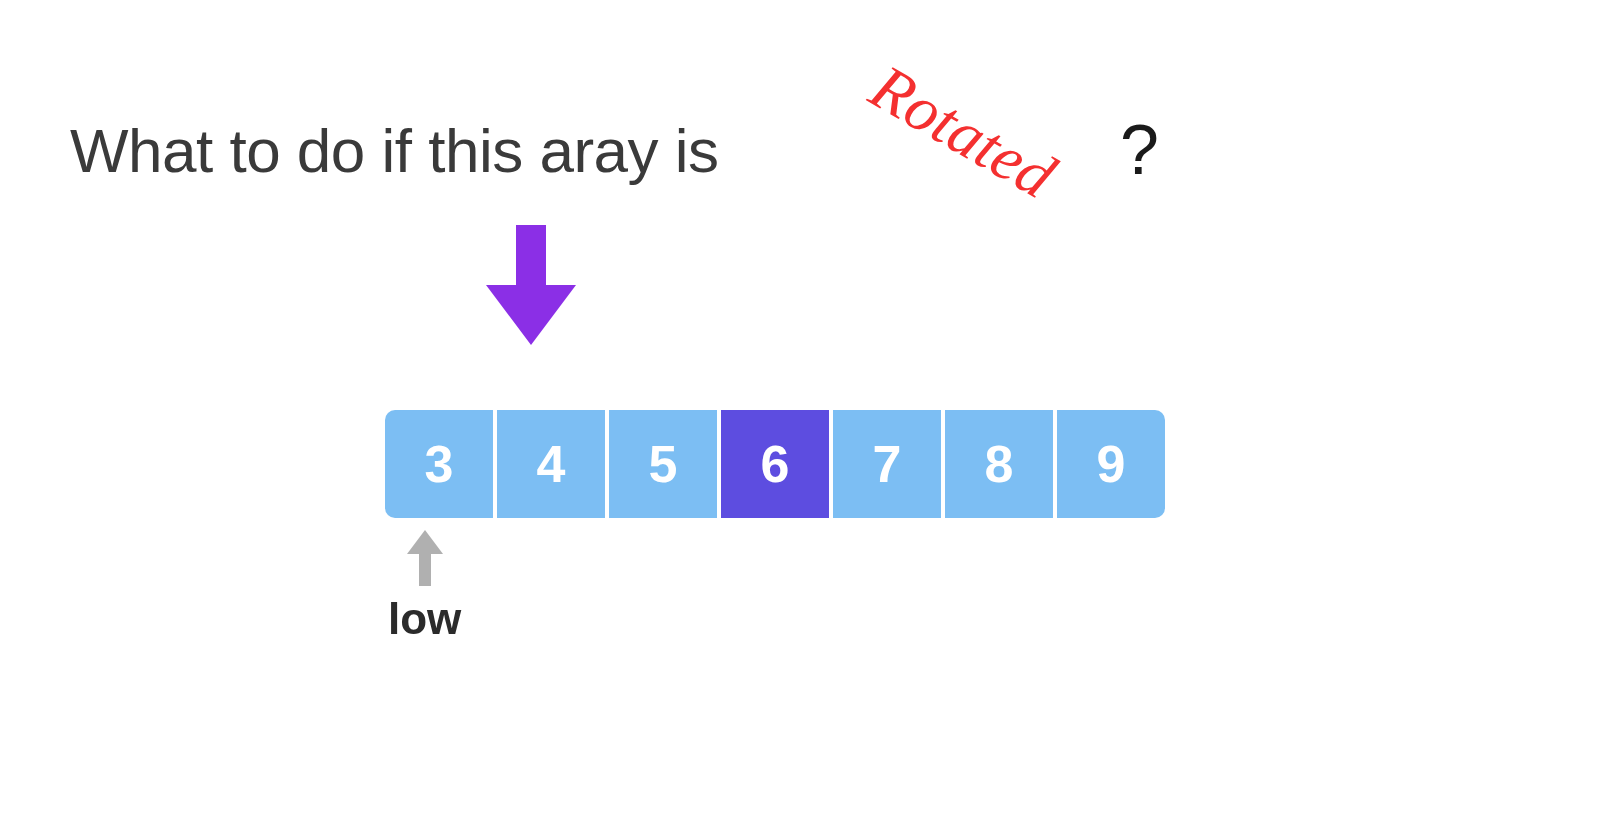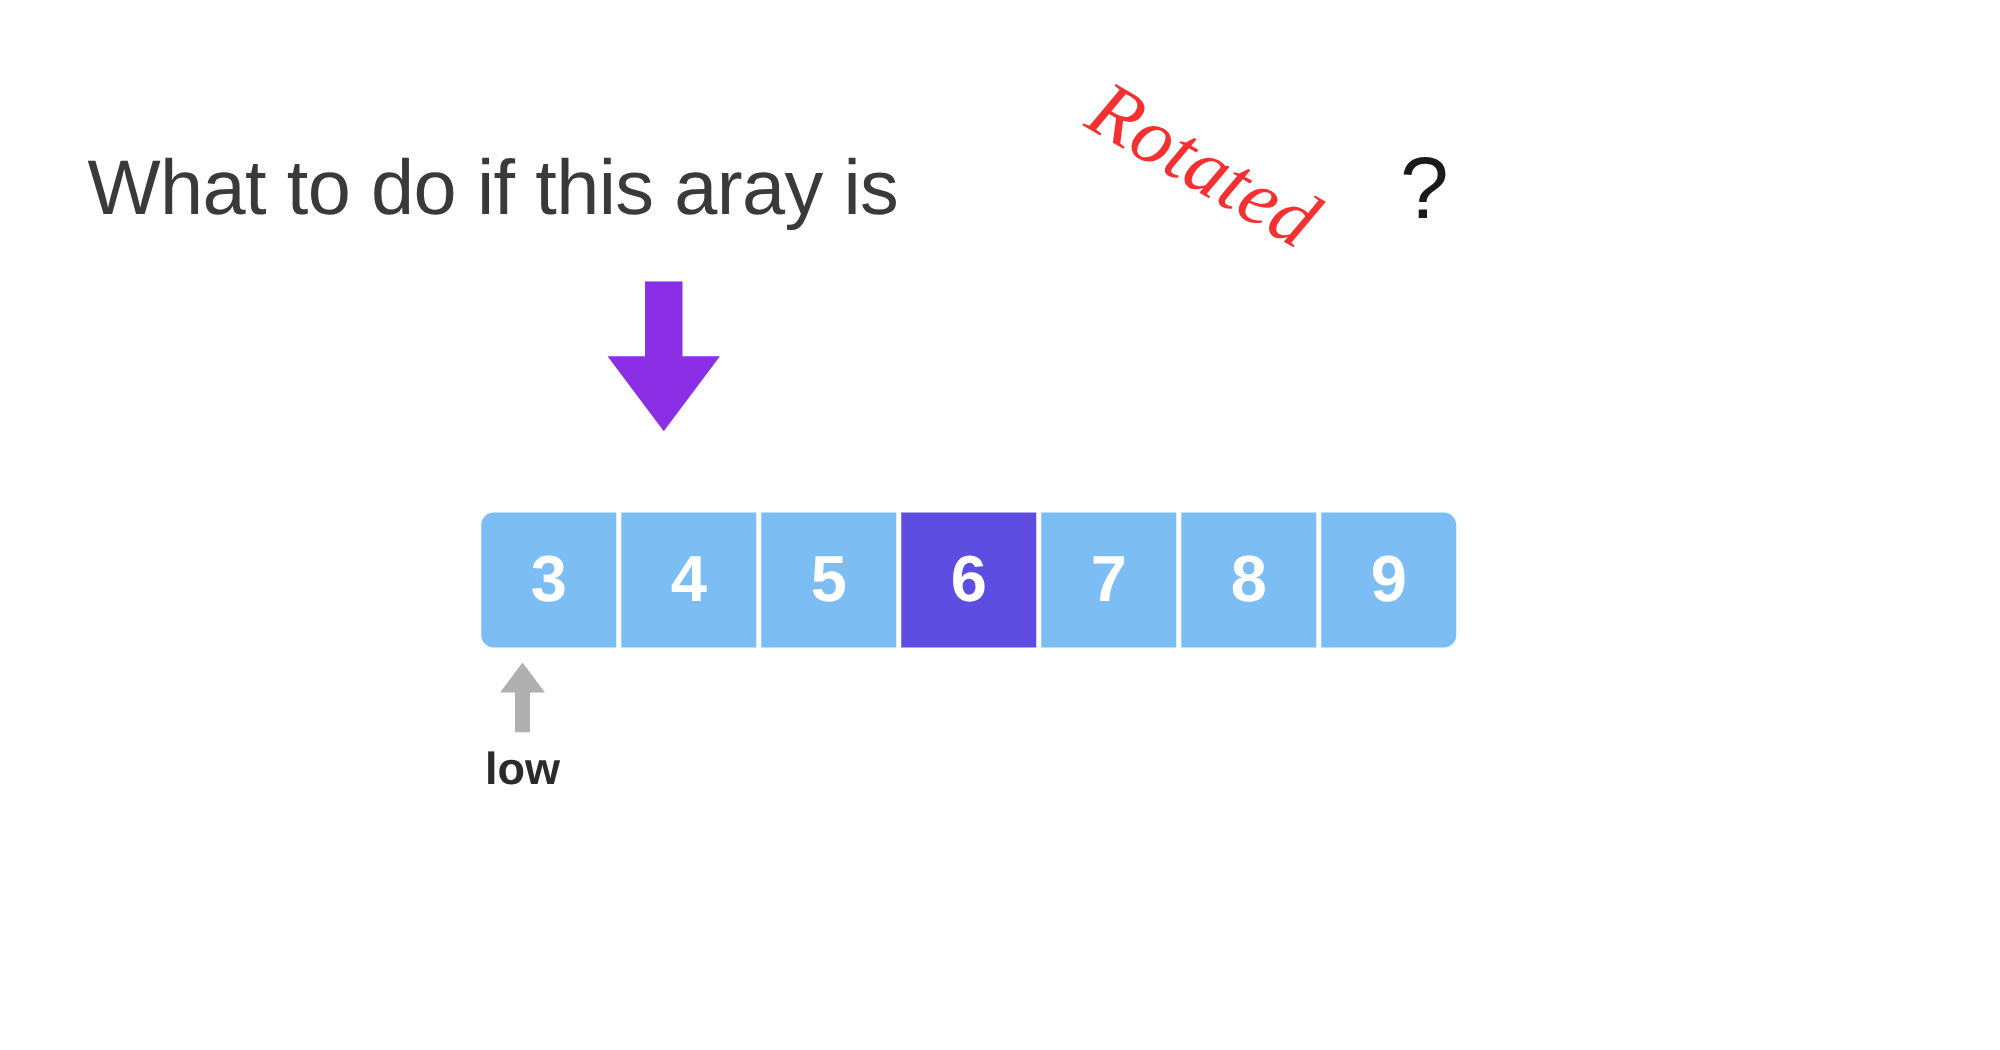--- a/index.html
+++ b/index.html
@@ -68,21 +68,21 @@
 
   .ptr {
     position: absolute;
     top: 530px;
     display: flex;
     flex-direction: column;
     align-items: center;
   }
   .ptr .label {
     margin-top: 8px;
-    font-size: 36px;
+    font-size: 44px;
     font-weight: 700;
     color: #2b2b2b;
   }
   .ptr-low  { left: 388px; }
   .ptr-high { left: 610px; }
 </style>
 </head>
 <body>
 
 <div class="canvas">

